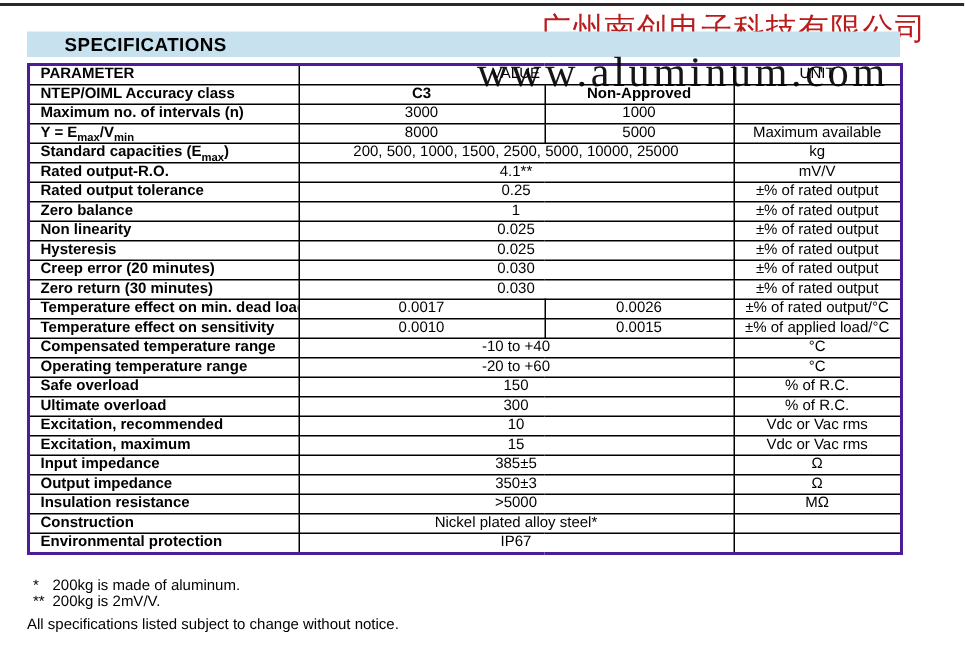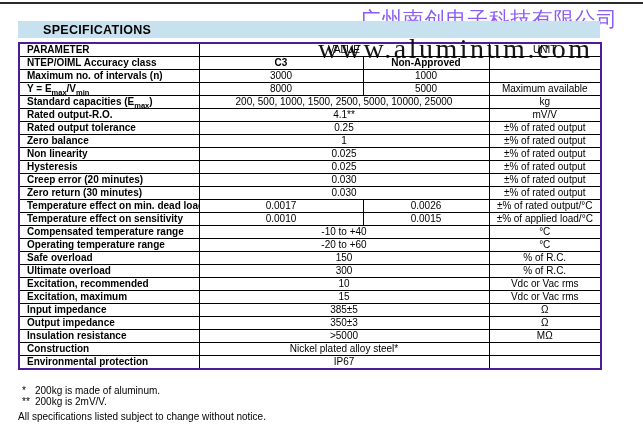--- a/index.html
+++ b/index.html
@@ -32,21 +32,21 @@
   .fn{position:absolute;left:22px;display:flex;font-size:10px;line-height:11px;}
   .fn-marker{width:13px;}
   .disclaimer{position:absolute;left:18px;top:411px;font-size:10px;}
 </style>
 </head>
 <body>
 
 <div class="page">
   <div class="top-line"></div>
 
-  <div class="wm-cn" style="color: #8b5cf6;">广州南创电子科技有限公司</div>
+  <div class="wm-cn" style="color: #b91c1c;">广州南创电子科技有限公司</div>
 
   <div class="banner" style="background: rgb(200, 225, 238);">
     <span class="banner-title">SPECIFICATIONS</span>
   </div>
 
   <table class="spec">
     <colgroup>
       <col style="width:180px">
         <col style="width:164px">
         <col style="width:126px">

